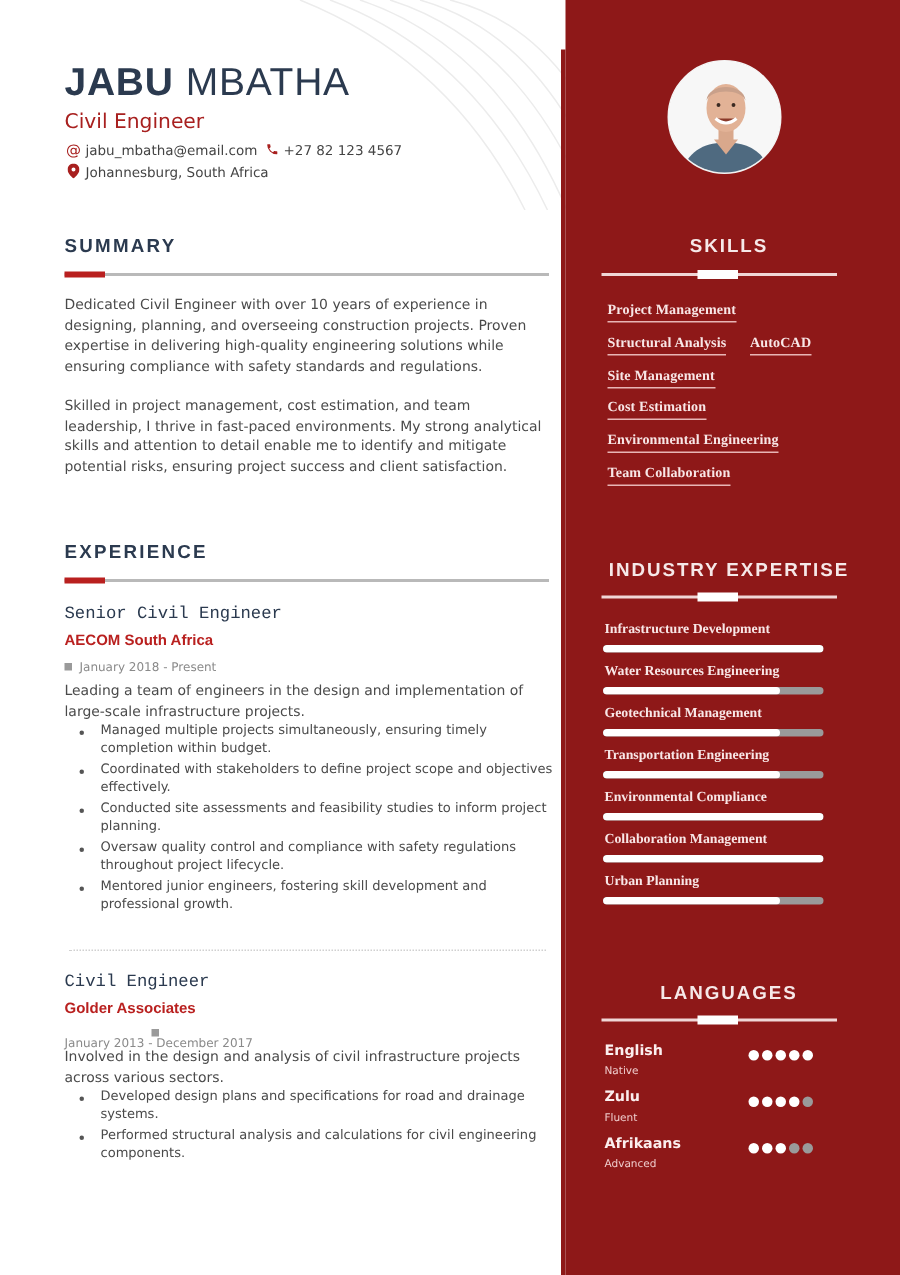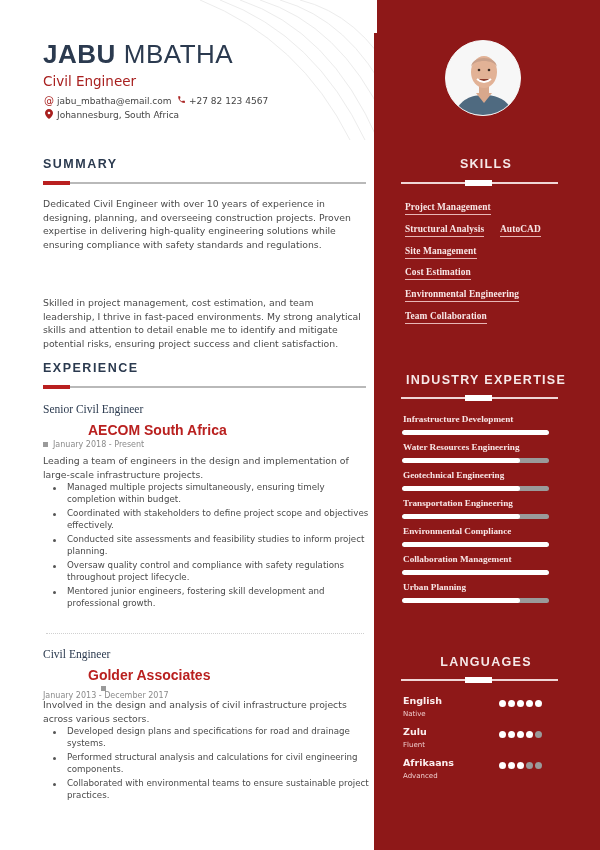--- a/index.html
+++ b/index.html
@@ -23,22 +23,22 @@
   .c-email { top: 95px; }
   .c-phone { top: 95px; left: 132px; }
   .c-loc { top: 109px; }
 
   .sec-title { position: absolute; left: 0; font-family: "Liberation Sans", sans-serif; font-weight: 700; font-size: 12.5px; color: #2b3a4f; letter-spacing: 1.5px; }
   .sec-rule { position: absolute; left: 0; width: 323px; height: 2px; background: #b9b9b9; }
   .sec-rule .accent { position: absolute; left: 0; top: -1px; width: 27px; height: 4px; background: #b9201f; }
 
   .para { position: absolute; left: 0; width: 325px; font-size: 9.3px; line-height: 13.5px; color: #4a4a4a; }
 
-  .job-title { position: absolute; left: 0; font-size: 11.5px; color: #2b3a4f; font-family: Liberation Serif, serif; }
-  .job-company { position: absolute; left: 0; font-size: 14px; font-weight: 700; color: #b9201f; font-family: "Liberation Sans", sans-serif; margin-left: 45px; }
+  .job-title { position: absolute; left: 0; font-size: 11.5px; color: #2b3a4f; font-family: Liberation Mono, monospace; }
+  .job-company { position: absolute; left: 0; font-size: 10px; font-weight: 700; color: #b9201f; font-family: "Liberation Sans", sans-serif; }
   .job-date { position: absolute; left: 0; font-size: 8px; color: #8a8a8a; display: flex; align-items: center; }
   .job-date .cal { display: inline-block; width: 5px; height: 5px; background: #9a9a9a; margin-right: 5px; }
   .job-desc { position: absolute; left: 0; width: 325px; font-size: 9.3px; line-height: 13.5px; color: #4a4a4a; }
   .bullets { position: absolute; left: 24px; width: 302px; list-style: none; }
   .bullets li { position: relative; font-size: 8.7px; line-height: 11.5px; color: #4a4a4a; margin-bottom: 3px; }
   .bullets li::before { content: ""; position: absolute; left: -14px; top: 5px; width: 3px; height: 3px; border-radius: 50%; background: #555; }
   .dotted { position: absolute; left: 3px; width: 318px; border-top: 1px dotted #d0d0d0; }
 
   
   .right { position: absolute; left: 377px; top: 0; width: 223px; height: 850px; background: #8e1818; }
@@ -103,21 +103,21 @@
           </svg>
       </span>
       <span>Johannesburg, South Africa</span>
     </div>
 
     <div class="sec-title" style="top:157px;">SUMMARY</div>
     <div class="sec-rule" style="top:182px;">
         <div class="accent"></div>
       </div>
     <p class="para" style="top:197px;">Dedicated Civil Engineer with over 10 years of experience in designing, planning, and overseeing construction projects. Proven expertise in delivering high-quality engineering solutions while ensuring compliance with safety standards and regulations.</p>
-    <p class="para" style="top:264px;margin-top:32px;">Skilled in project management, cost estimation, and team leadership, I thrive in fast-paced environments. My strong analytical skills and attention to detail enable me to identify and mitigate potential risks, ensuring project success and client satisfaction.</p>
+    <p class="para" style="top:264px;">Skilled in project management, cost estimation, and team leadership, I thrive in fast-paced environments. My strong analytical skills and attention to detail enable me to identify and mitigate potential risks, ensuring project success and client satisfaction.</p>
 
     <div class="sec-title" style="top:361px;">EXPERIENCE</div>
     <div class="sec-rule" style="top:386px;">
         <div class="accent"></div>
       </div>
 
     <div>
       <div class="job-title" style="top:403px;">Senior Civil Engineer</div>
       <div class="job-company" style="top:422px;">AECOM South Africa</div>
       <div class="job-date" style="top:440px;">
@@ -140,21 +140,20 @@
       <div class="job-title" style="top:648px;">Civil Engineer</div>
       <div class="job-company" style="top:667px;">Golder Associates</div>
       <div class="job-date" style="top:686px;flex-direction:column;">
           <span class="cal"></span>
           <span>January 2013 - December 2017</span>
         </div>
       <p class="job-desc" style="top:698px;">Involved in the design and analysis of civil infrastructure projects across various sectors.</p>
       <ul class="bullets" style="top:726px;">
         <li>Developed design plans and specifications for road and drainage systems.</li>
         <li>Performed structural analysis and calculations for civil engineering components.</li>
-        <li>Collaborated with environmental teams to ensure sustainable project practices.</li>
       </ul>
     </div>
   </div>
 
   <div class="right-edge"></div>
   <div class="right">
     <div class="photo" title="Profile photo of Jabu Mbatha">
       <svg width="76" height="76" viewBox="0 0 76 76">
         <rect width="76" height="76" fill="#f7f7f7"></rect>
         <path d="M8 76 C 12 58, 26 54, 38 54 C 50 54, 64 58, 68 76 Z" fill="#4f6a80"></path>
@@ -188,21 +187,21 @@
 
     <div id="expertise-list">
         <div class="exp-label" style="top: 414px;">Infrastructure Development</div>
         <div class="bar" style="top: 430px;">
           <div class="fill" style="width: 100%;"></div>
         </div>
         <div class="exp-label" style="top: 442px;">Water Resources Engineering</div>
         <div class="bar" style="top: 458px;">
           <div class="fill" style="width: 80%;"></div>
         </div>
-        <div class="exp-label" style="top: 470px;">Geotechnical Engineering</div>
+        <div class="exp-label" style="top: 470px;">Geotechnical Management</div>
         <div class="bar" style="top: 486px;">
           <div class="fill" style="width: 80%;"></div>
         </div>
         <div class="exp-label" style="top: 498px;">Transportation Engineering</div>
         <div class="bar" style="top: 514px;">
           <div class="fill" style="width: 80%;"></div>
         </div>
         <div class="exp-label" style="top: 526px;">Environmental Compliance</div>
         <div class="bar" style="top: 542px;">
           <div class="fill" style="width: 100%;"></div>

